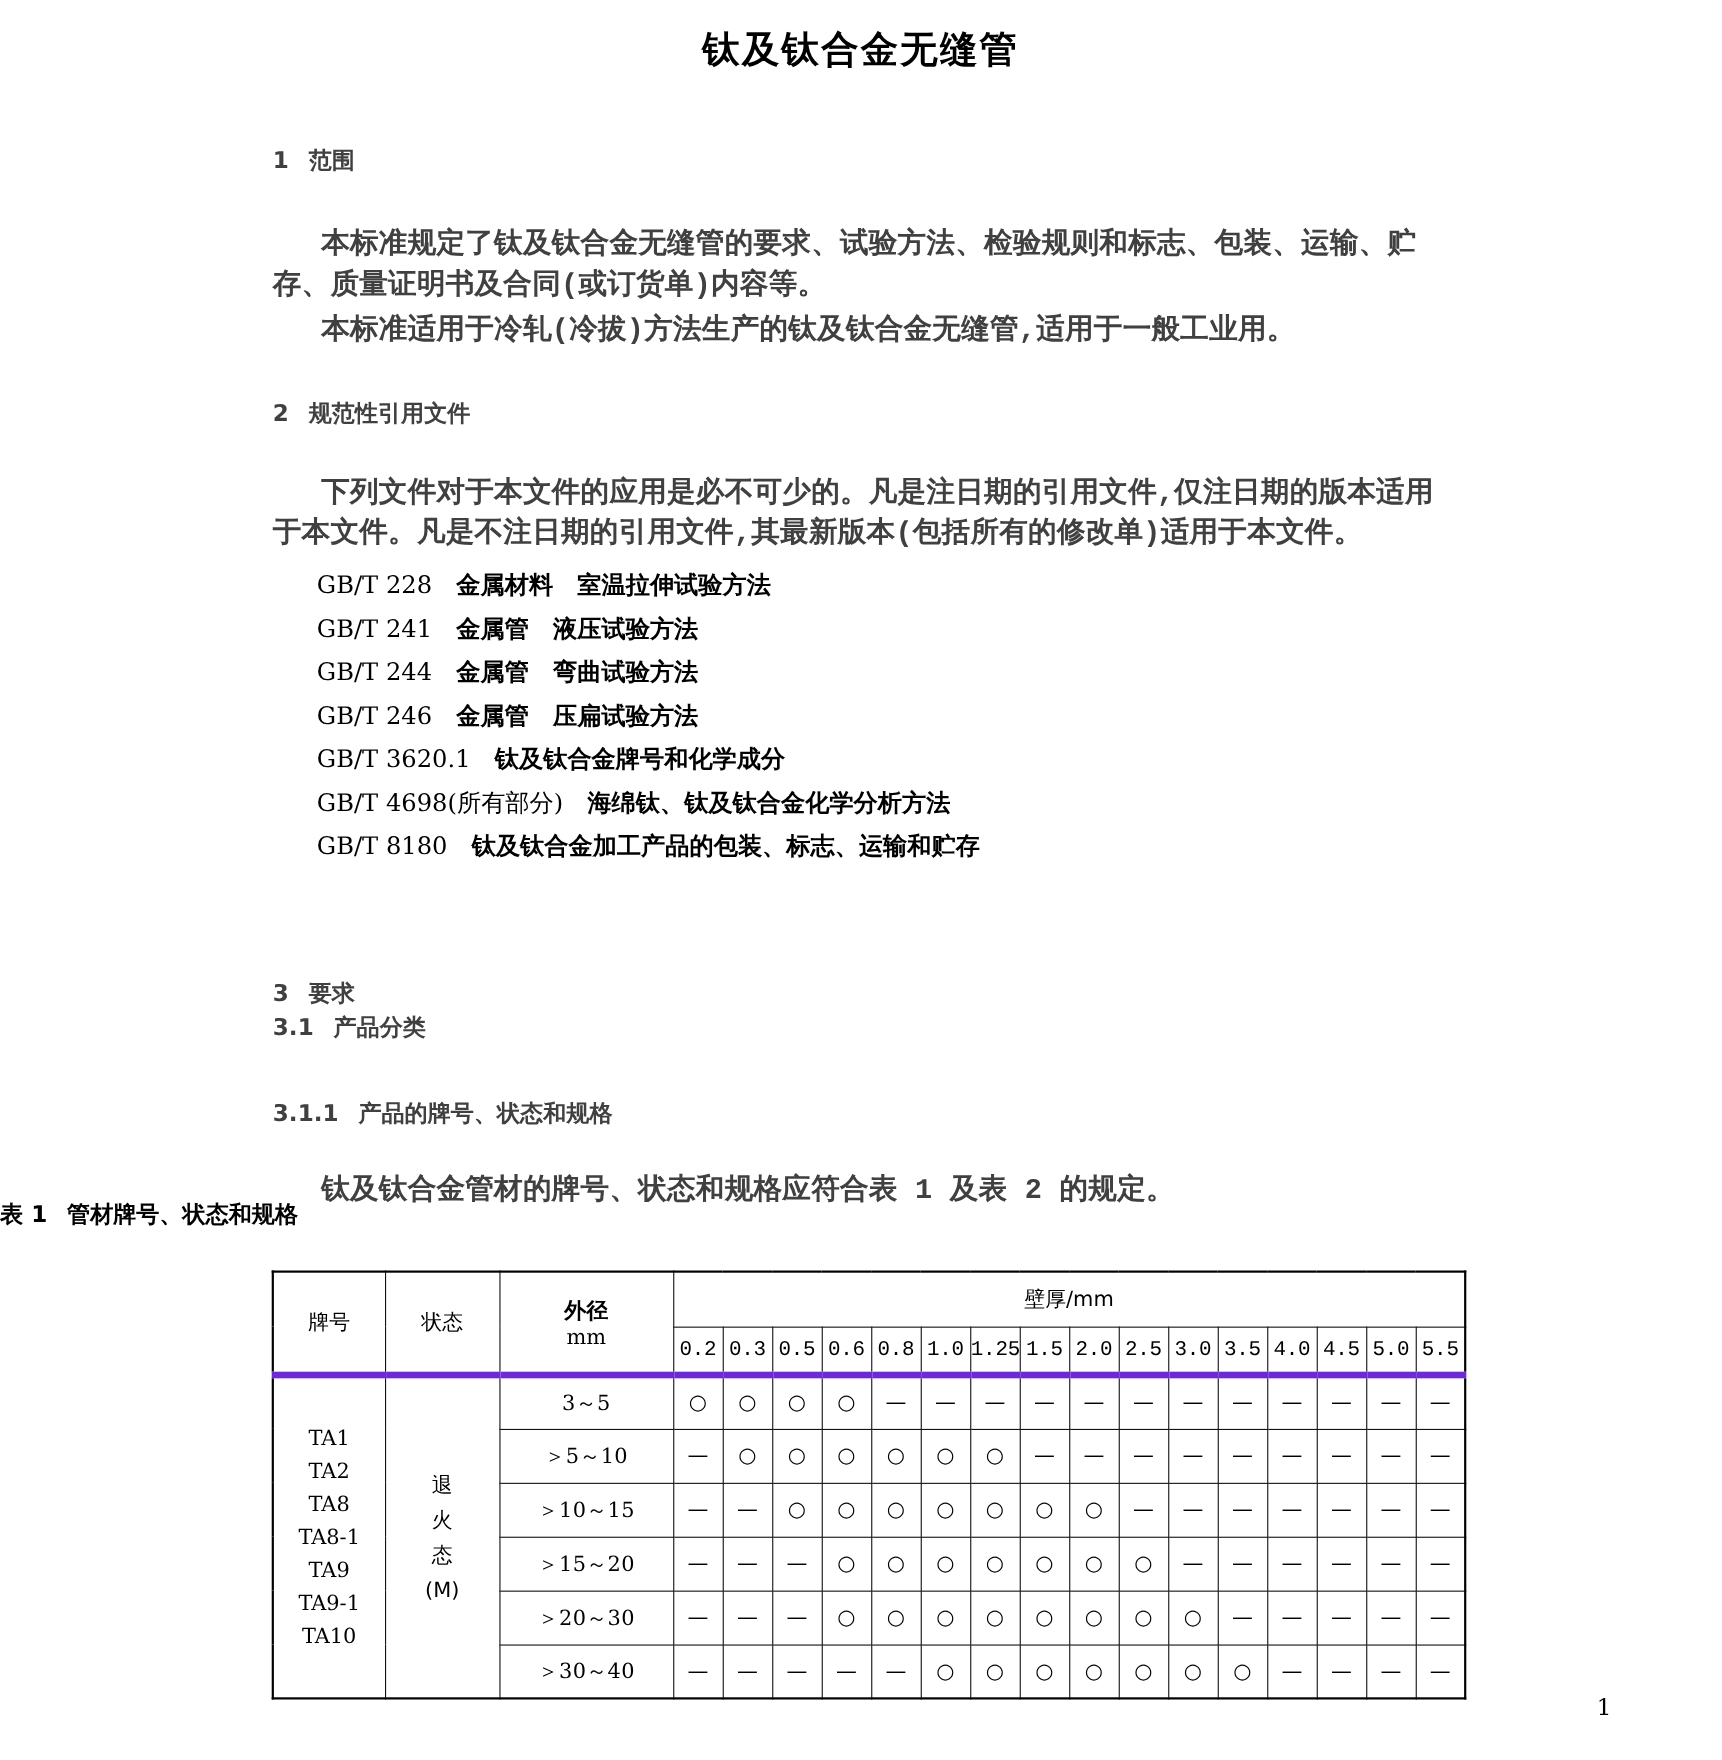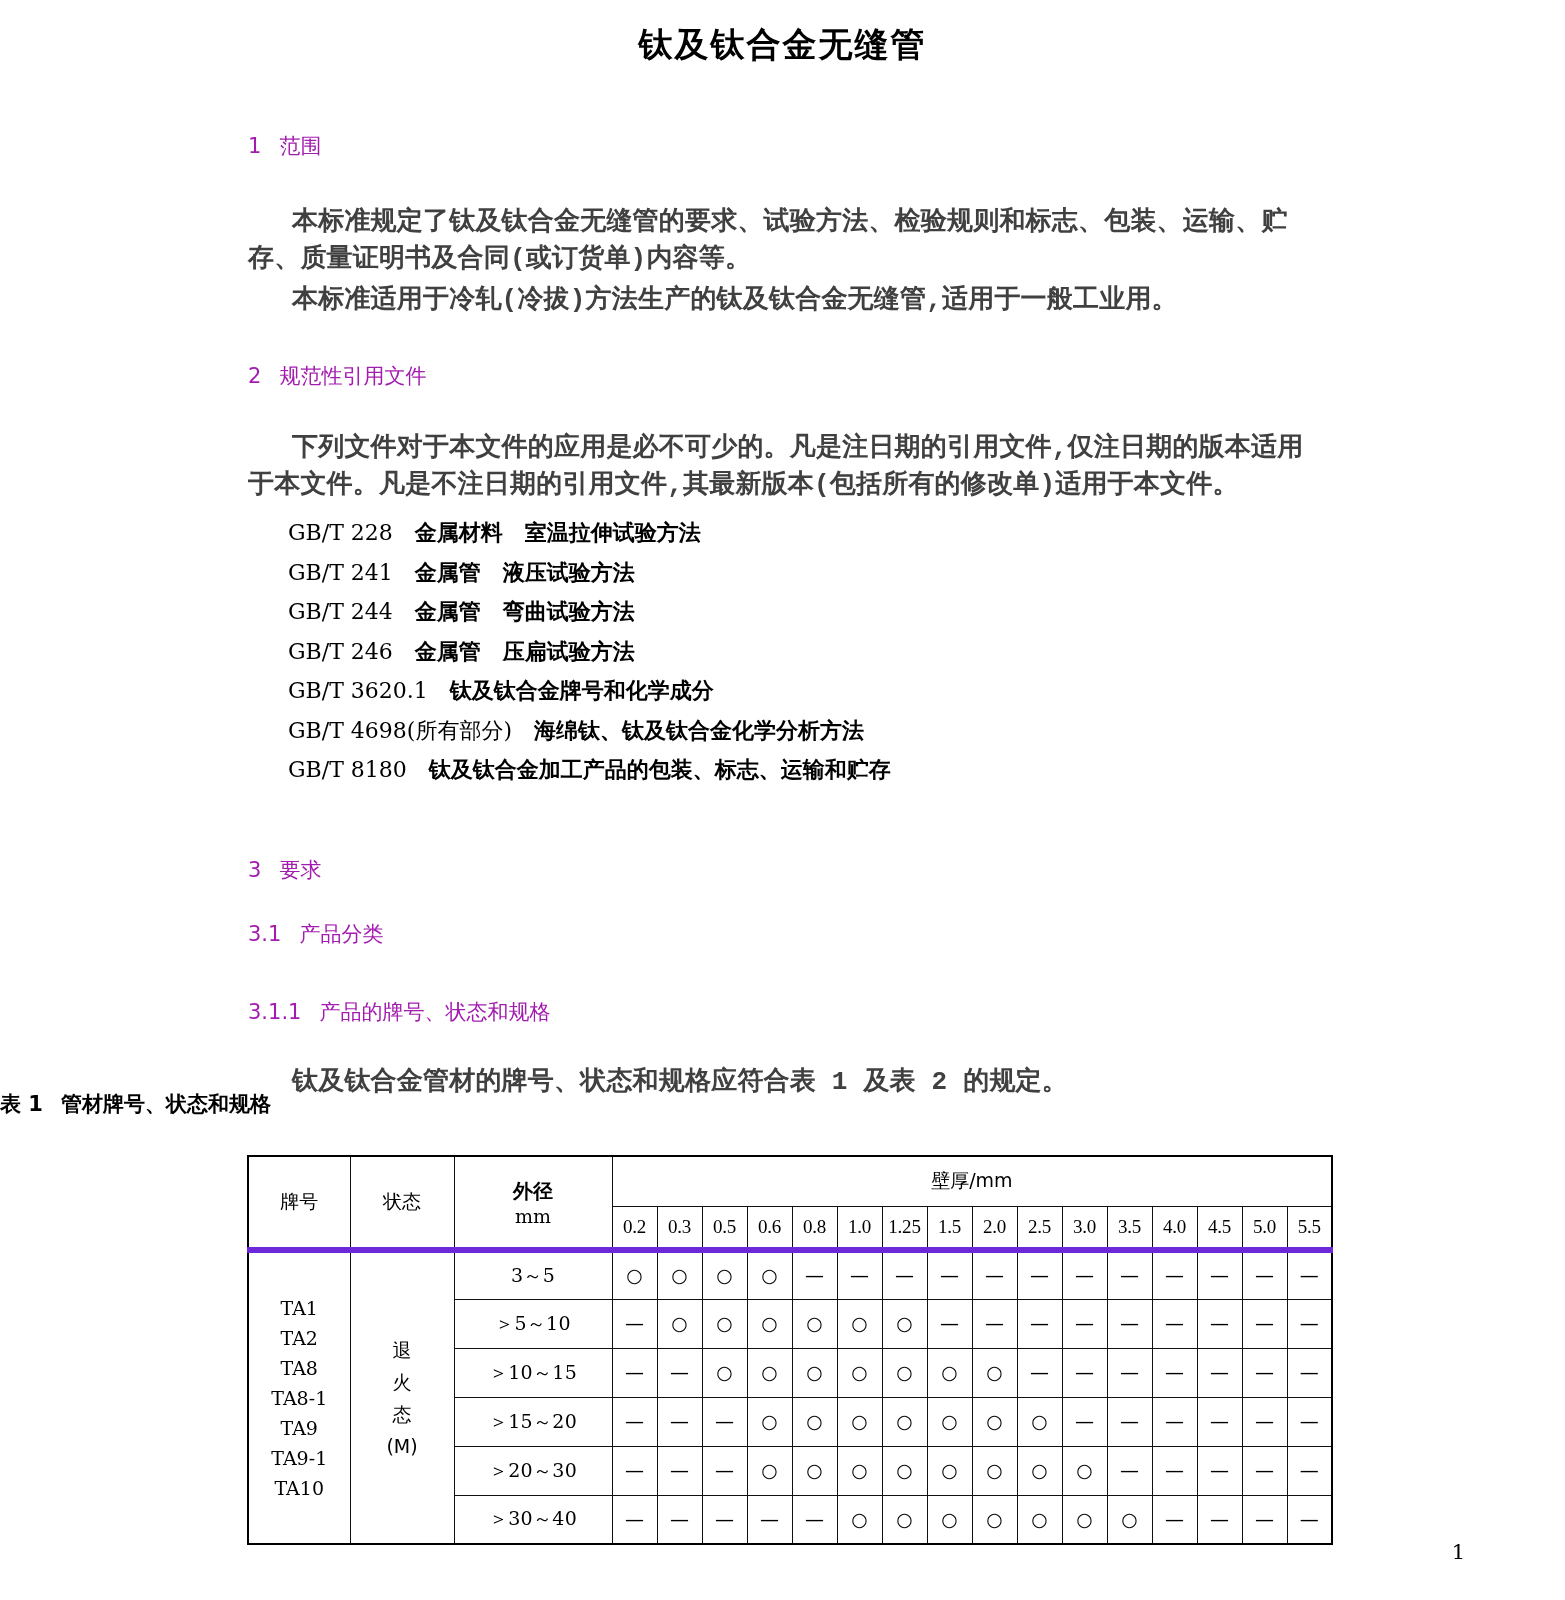--- a/index.html
+++ b/index.html
@@ -31,33 +31,33 @@
     font-size: 34px;
     letter-spacing: 2px;
     margin: 0;
     padding-top: 22px;
     color: #000;
   }
 
   
   .h1, .h2, .h3 {
     font-family: "DejaVu Sans", "Liberation Sans", sans-serif;
-    font-weight: normal;
-    color: #a21caf;
+    font-weight: bold;
+    color: #404040;
     margin: 0;
   }
   .h1 { font-size: 21px; }
   .h2 { font-size: 21px; }
   .h3 { font-size: 21px; margin-top: 20px; }
   .hnum { display: inline-block; }
   .htext { display: inline-block; margin-left: 18px; }
 
   .sec-1-range   { position: absolute; left: 248px; top: 132px; }
   .sec-2-refs    { position: absolute; left: 248px; top: 362px; }
-  .sec-3-req     { position: absolute; left: 248px; top: 856px; }
+  .sec-3-req     { position: absolute; left: 248px; top: 889px; }
   .sec-31        { position: absolute; left: 248px; top: 920px; }
   .sec-311       { position: absolute; left: 248px; top: 978px; }
 
   
   .para {
     position: absolute;
     font-family: Liberation Mono, monospace;
     font-weight: bold;
     font-size: 26px;
     line-height: 37px;
@@ -148,21 +148,21 @@
   }
   .col-grade { width: 102px; }
   .col-state { width: 104px; }
   .col-od    { width: 158px; }
   .col-th    { width: 45px; }
 
   .hdr-top { height: 50px; }
   .hdr-sub { height: 44px; }
   .hdr-thick-num {
     font-size: 17.5px;
-    font-family: Liberation Serif, serif;
+    font-family: Liberation Mono, monospace;
     letter-spacing: -0.2px;
   }
   .row-data { height: 49px; }
 
   .grade-cell {
     font-size: 21px;
     line-height: 30px;
     font-family: "DejaVu Serif", "Liberation Serif", serif;
     padding: 6px 0;
     margin-left: 12px;

